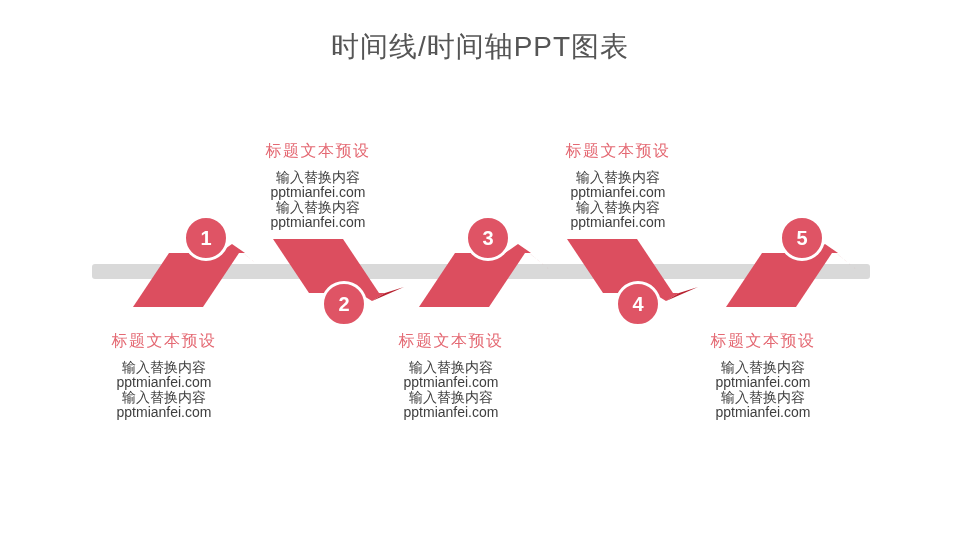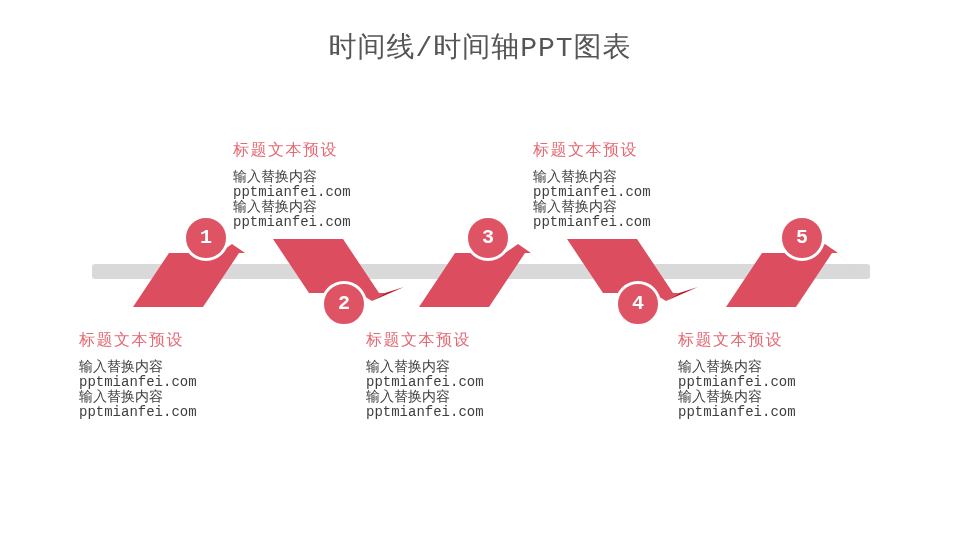--- a/index.html
+++ b/index.html
@@ -1,18 +1,18 @@
 <!DOCTYPE html>
 <html style="--ribbon: #dc4e5f; --ribbon_dark: #b7212f; --circle: #df5465; --bar: #d9d9d9; --block_title: #e46973; --body_text: #3f3f3f; --main_title: #555555;"><head>
 <meta charset="utf-8">
 <style>
   html,body{margin:0;padding:0;background:#fff;}
   .slide{
     position:relative;width:960px;height:540px;background:#ffffff;
-    overflow:hidden;font-family:Liberation Mono, monospace;border-radius:6px;
+    overflow:hidden;font-family:Liberation Sans, sans-serif;border-radius:6px;
   }
   .main-title{
     position:absolute;top:28px;left:0;width:960px;text-align:center;
     font-size:28px;font-weight:400;color:var(--main_title,#555);
     letter-spacing:1px;
   }
   .timeline-bar{
     position:absolute;left:92px;top:264px;width:778px;height:15px;
     background:var(--bar,#d9d9d9);border-radius:3px;
   }
@@ -21,21 +21,21 @@
   .poly-body{fill:var(--ribbon,#dc4e5f);}
   .poly-peak{fill:var(--ribbon,#dc4e5f);}
   .poly-fold{fill:var(--ribbon_dark,#b7212f);}
   .step-circle{
     position:absolute;width:40px;height:40px;border-radius:50%;
     background:var(--circle,#df5465);border:3px solid #ffffff;
     color:#ffffff;font-size:20px;font-weight:bold;
     display:flex;align-items:center;justify-content:center;
     box-sizing:content-box;line-height:1;
   }
-  .text-block{position:absolute;width:170px;text-align:left;}
+  .text-block{position:absolute;width:170px;text-align:center;}
   .block-title{
     font-size:16px;line-height:22px;color:var(--block_title,#e46973);
     letter-spacing:1.5px;margin-bottom:8px;
   }
   .block-line{
     font-size:14px;line-height:15px;color:var(--body_text,#3f3f3f);
   }
 </style>
 </head>
 <body>

